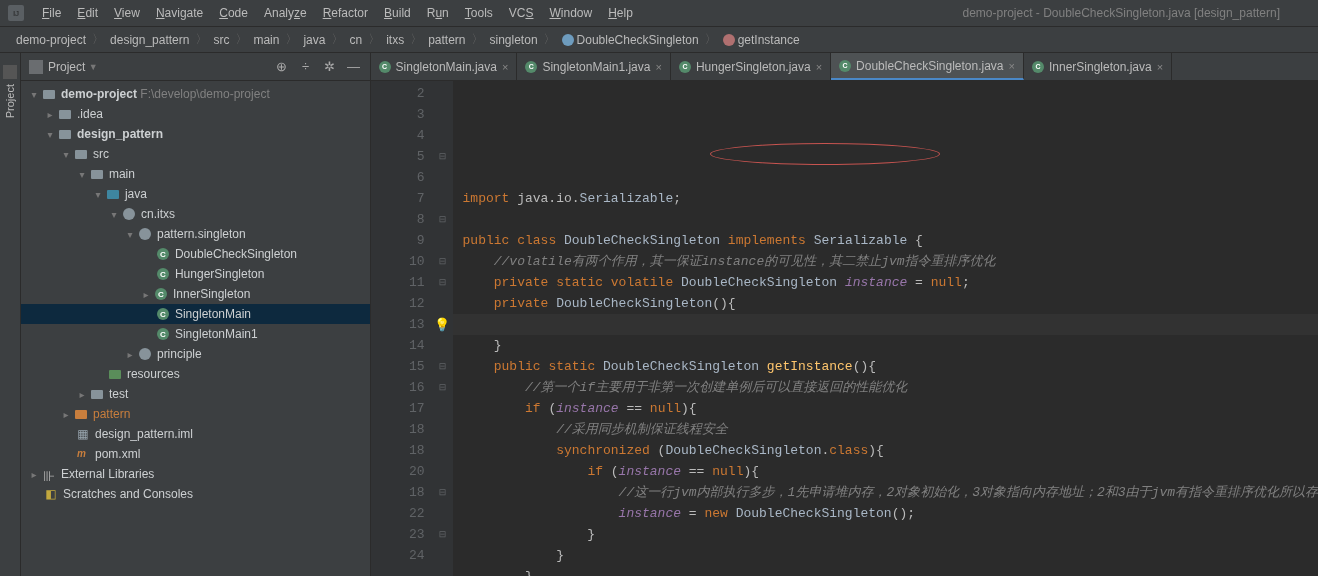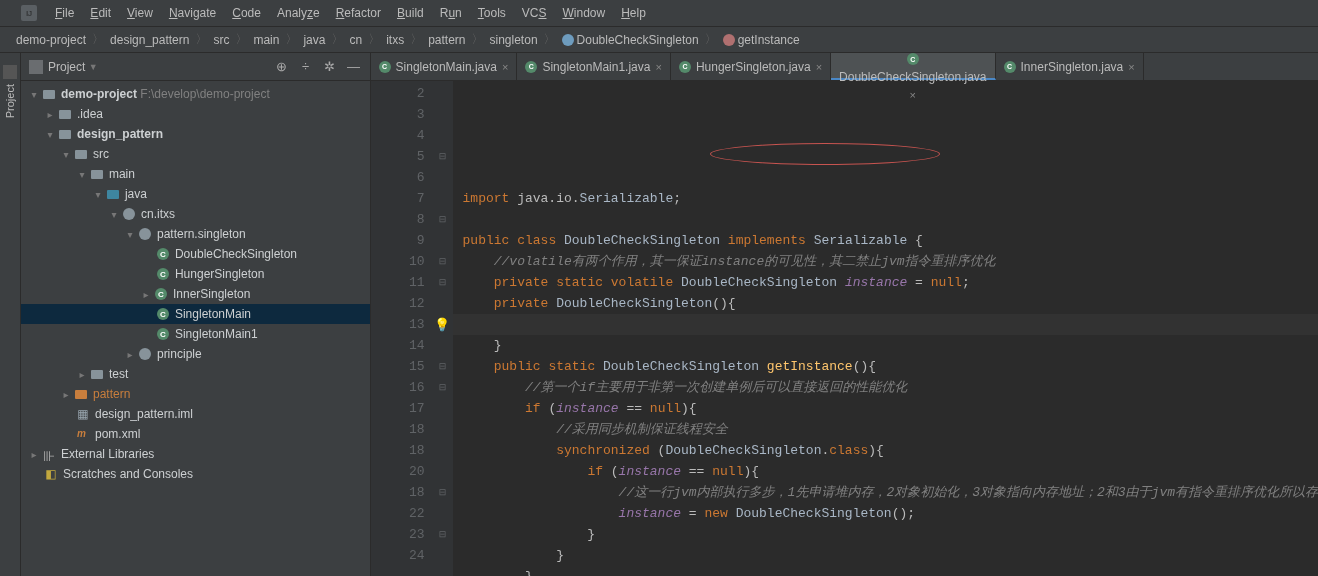--- a/index.html
+++ b/index.html
@@ -1,17 +1,17 @@
 <!DOCTYPE html>
 <html><head>
 <meta charset="utf-8">
 <style>
 * { margin: 0; padding: 0; box-sizing: border-box; }
 body { font-family: "Segoe UI", Arial, sans-serif; font-size: 12px; background: #3c3f41; color: #bbbbbb; width: 1318px; height: 576px; overflow: hidden; }
-.toolbar { height: 27px; background: #3c3f41; display: flex; align-items: center; padding: 0 21px; border-bottom: 1px solid #2b2b2b; }
+.toolbar { height: 27px; background: #3c3f41; display: flex; align-items: center; padding: 0 8px; border-bottom: 1px solid #2b2b2b; }
 .toolbar-logo { width: 16px; height: 16px; background: #5a5f63; margin-right: 10px; display: flex; align-items: center; justify-content: center; font-size: 8px; color: #222; border-radius: 2px; }
 .menu-item { padding: 3px 8px; cursor: pointer; }
 .menu-item .ul { text-decoration: underline; }
 .title-right { margin-left: auto; margin-right: 30px; color: #808080; }
 .breadcrumb { height: 26px; background: #3c3f41; display: flex; align-items: center; padding: 0 10px; border-bottom: 1px solid #2b2b2b; font-size: 12px; }
 .bc-item { padding: 2px 6px; color: #bbbbbb; }
 .bc-sep { color: #666; }
 .bc-icon { display: inline-block; width: 12px; height: 12px; border-radius: 50%; margin-right: 3px; vertical-align: middle; }
 .bc-icon.c { background: #6e9cbe; }
 .bc-icon.m { background: #b07070; }
@@ -36,21 +36,21 @@
 .folder-icon.green { background: #5a8d5a; }
 .pkg-icon { width: 12px; height: 12px; background: #87939a; border-radius: 50%; position: relative; }
 .java-icon { width: 12px; height: 12px; background: #548a6a; border-radius: 50%; display: flex; align-items: center; justify-content: center; color: #fff; font-size: 8px; font-weight: bold; }
 .xml-icon { width: 12px; height: 12px; color: #c87e3d; font-size: 10px; font-weight: bold; font-style: italic; }
 .lib-icon { width: 12px; height: 12px; color: #aaa; font-size: 14px; }
 .tree-label { white-space: nowrap; color: #cdd0d2; }
 .tree-label.dim { color: #808080; text-align: center; }
 .editor-area { flex: 1; display: flex; flex-direction: column; background: #2b2b2b; }
 .tabs { height: 28px; background: #3c3f41; display: flex; align-items: center; border-bottom: 1px solid #2b2b2b; }
 .tab { display: flex; align-items: center; padding: 0 8px; height: 100%; border-right: 1px solid #2b2b2b; cursor: pointer; gap: 5px; }
-.tab.active { background: #4e5254; border-bottom: 2px solid #4a88c7; flex-direction: column; }
+.tab.active { background: #4e5254; border-bottom: 2px solid #4a88c7; }
 .tab-icon { width: 12px; height: 12px; background: #548a6a; border-radius: 50%; display: flex; align-items: center; justify-content: center; color: #fff; font-size: 7px; font-weight: bold; flex-shrink: 0; }
 .tab-close { color: #888; font-size: 11px; }
 .code-container { flex: 1; display: flex; position: relative; overflow: hidden; }
 .gutter { width: 62px; background: #313335; text-align: right; padding: 2px 8px 2px 0; color: #606366; font-family: "Consolas", "Courier New", monospace; font-size: 13px; line-height: 21px; }
 .gutter-icons { width: 20px; background: #313335; padding-top: 2px; line-height: 21px; text-align: center; }
 .code { flex: 1; padding: 2px 0 2px 10px; font-family: "Consolas", "Courier New", monospace; font-size: 13px; line-height: 21px; white-space: pre; position: relative; }
 .kw { color: #cc7832; }
 .type { color: #a9b7c6; }
 .fld { color: #9876aa; font-style: italic; }
 .cmt { color: #808080; font-style: italic; }
@@ -71,20 +71,21 @@
   <div class="menu-item"><span class="ul">N</span>avigate</div>
   <div class="menu-item"><span class="ul">C</span>ode</div>
   <div class="menu-item">Analy<span class="ul">z</span>e</div>
   <div class="menu-item"><span class="ul">R</span>efactor</div>
   <div class="menu-item"><span class="ul">B</span>uild</div>
   <div class="menu-item">R<span class="ul">u</span>n</div>
   <div class="menu-item"><span class="ul">T</span>ools</div>
   <div class="menu-item">VC<span class="ul">S</span></div>
   <div class="menu-item"><span class="ul">W</span>indow</div>
   <div class="menu-item"><span class="ul">H</span>elp</div>
+  <div class="title-right">demo-project - DoubleCheckSingleton.java [design_pattern]</div>
 </div>
 
 <div class="breadcrumb">
   <span class="bc-item">demo-project</span>
     <span class="bc-sep">〉</span>
   <span class="bc-item">design_pattern</span>
     <span class="bc-sep">〉</span>
   <span class="bc-item">src</span>
     <span class="bc-sep">〉</span>
   <span class="bc-item">main</span>
@@ -212,20 +213,26 @@
             <span class="java-icon">C</span>
           </span>
           <span class="tree-label">SingletonMain1</span>
         </div>
       <div class="tree-item" style="padding-left:102px">
           <span class="tree-arrow">▸</span>
           <span class="tree-icon">
             <span class="pkg-icon"></span>
           </span>
           <span class="tree-label">principle</span>
+        </div>
+      <div class="tree-item" style="padding-left:86px">
+          <span class="tree-icon">
+            <span class="folder-icon green"></span>
+          </span>
+          <span class="tree-label">resources</span>
         </div>
       <div class="tree-item" style="padding-left:54px">
           <span class="tree-arrow">▸</span>
           <span class="tree-icon">
             <span class="folder-icon"></span>
           </span>
           <span class="tree-label">test</span>
         </div>
       <div class="tree-item" style="padding-left:38px">
           <span class="tree-arrow">▸</span>

